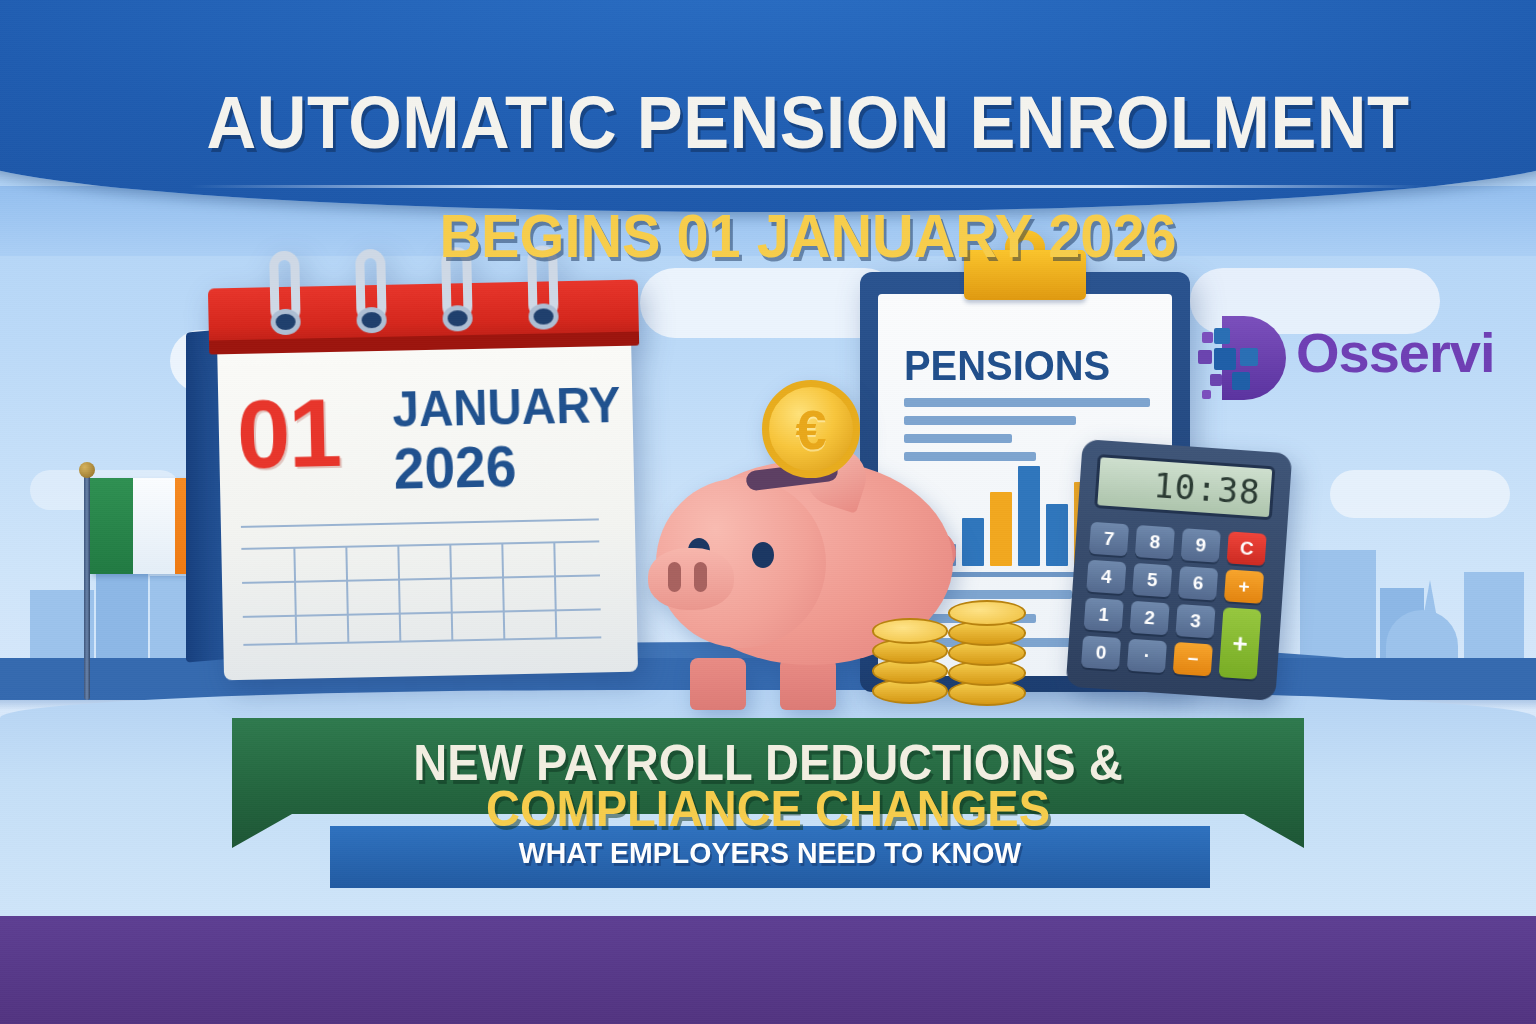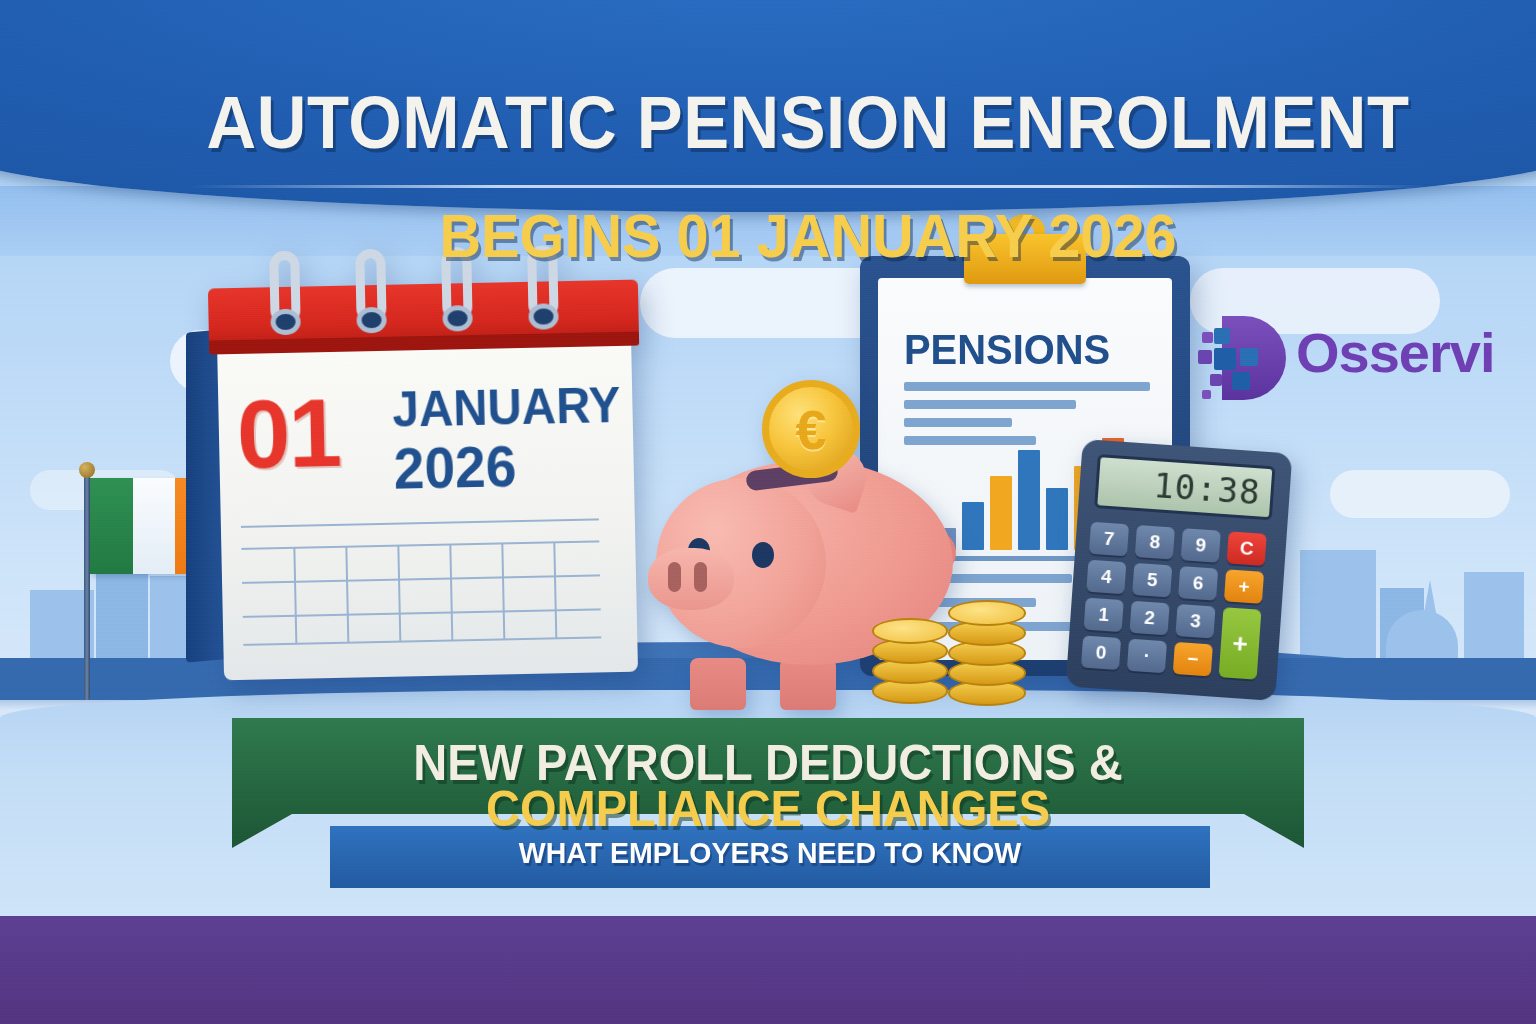--- a/index.html
+++ b/index.html
@@ -85,21 +85,21 @@
     letter-spacing:-2px;text-shadow:2px 2px 0 rgba(150,30,20,.22);}
   .cal-month{position:absolute;left:182px;top:96px;font-size:50px;font-weight:700;color:#20518f;
     transform:scaleX(.95);transform-origin:0 50%;}
   .cal-year{position:absolute;left:182px;top:150px;font-size:58px;font-weight:700;color:#20518f;
     transform:scaleX(.95);transform-origin:0 50%;}
   .cal-lines{position:absolute;left:28px;top:238px;width:358px;height:118px;}
   .cal-lines i{position:absolute;left:0;width:100%;height:2px;background:#9ab4d2;}
   .cal-lines b{position:absolute;top:22px;width:2px;height:96px;background:#9ab4d2;}
 
   
-  .clip{position:absolute;left:860px;top:256px;width:330px;height:420px;
+  .clip{position:absolute;left:860px;top:272px;width:330px;height:420px;
     background:linear-gradient(#2a5390,#1c3d70);border-radius:12px;
     filter:drop-shadow(6px 10px 14px rgba(25,60,115,.3));text-align:right;}
   .clip-paper{position:absolute;left:18px;top:22px;width:294px;height:382px;
     background:linear-gradient(#fbfcfd,#eef3f8);border-radius:4px;}
   .clip-metal{position:absolute;left:104px;top:-22px;width:122px;height:50px;
     background:linear-gradient(#fbc52c,#e09a10);border-radius:5px;
     box-shadow:0 3px 4px rgba(40,70,120,.3);}
   .clip-ring{position:absolute;left:145px;top:-42px;width:40px;height:34px;border-radius:50% 50% 0 0;
     background:linear-gradient(#fbc52c,#e3a313);}
   .clip-ring:after{content:"";position:absolute;left:12px;top:10px;width:17px;height:17px;border-radius:50%;

